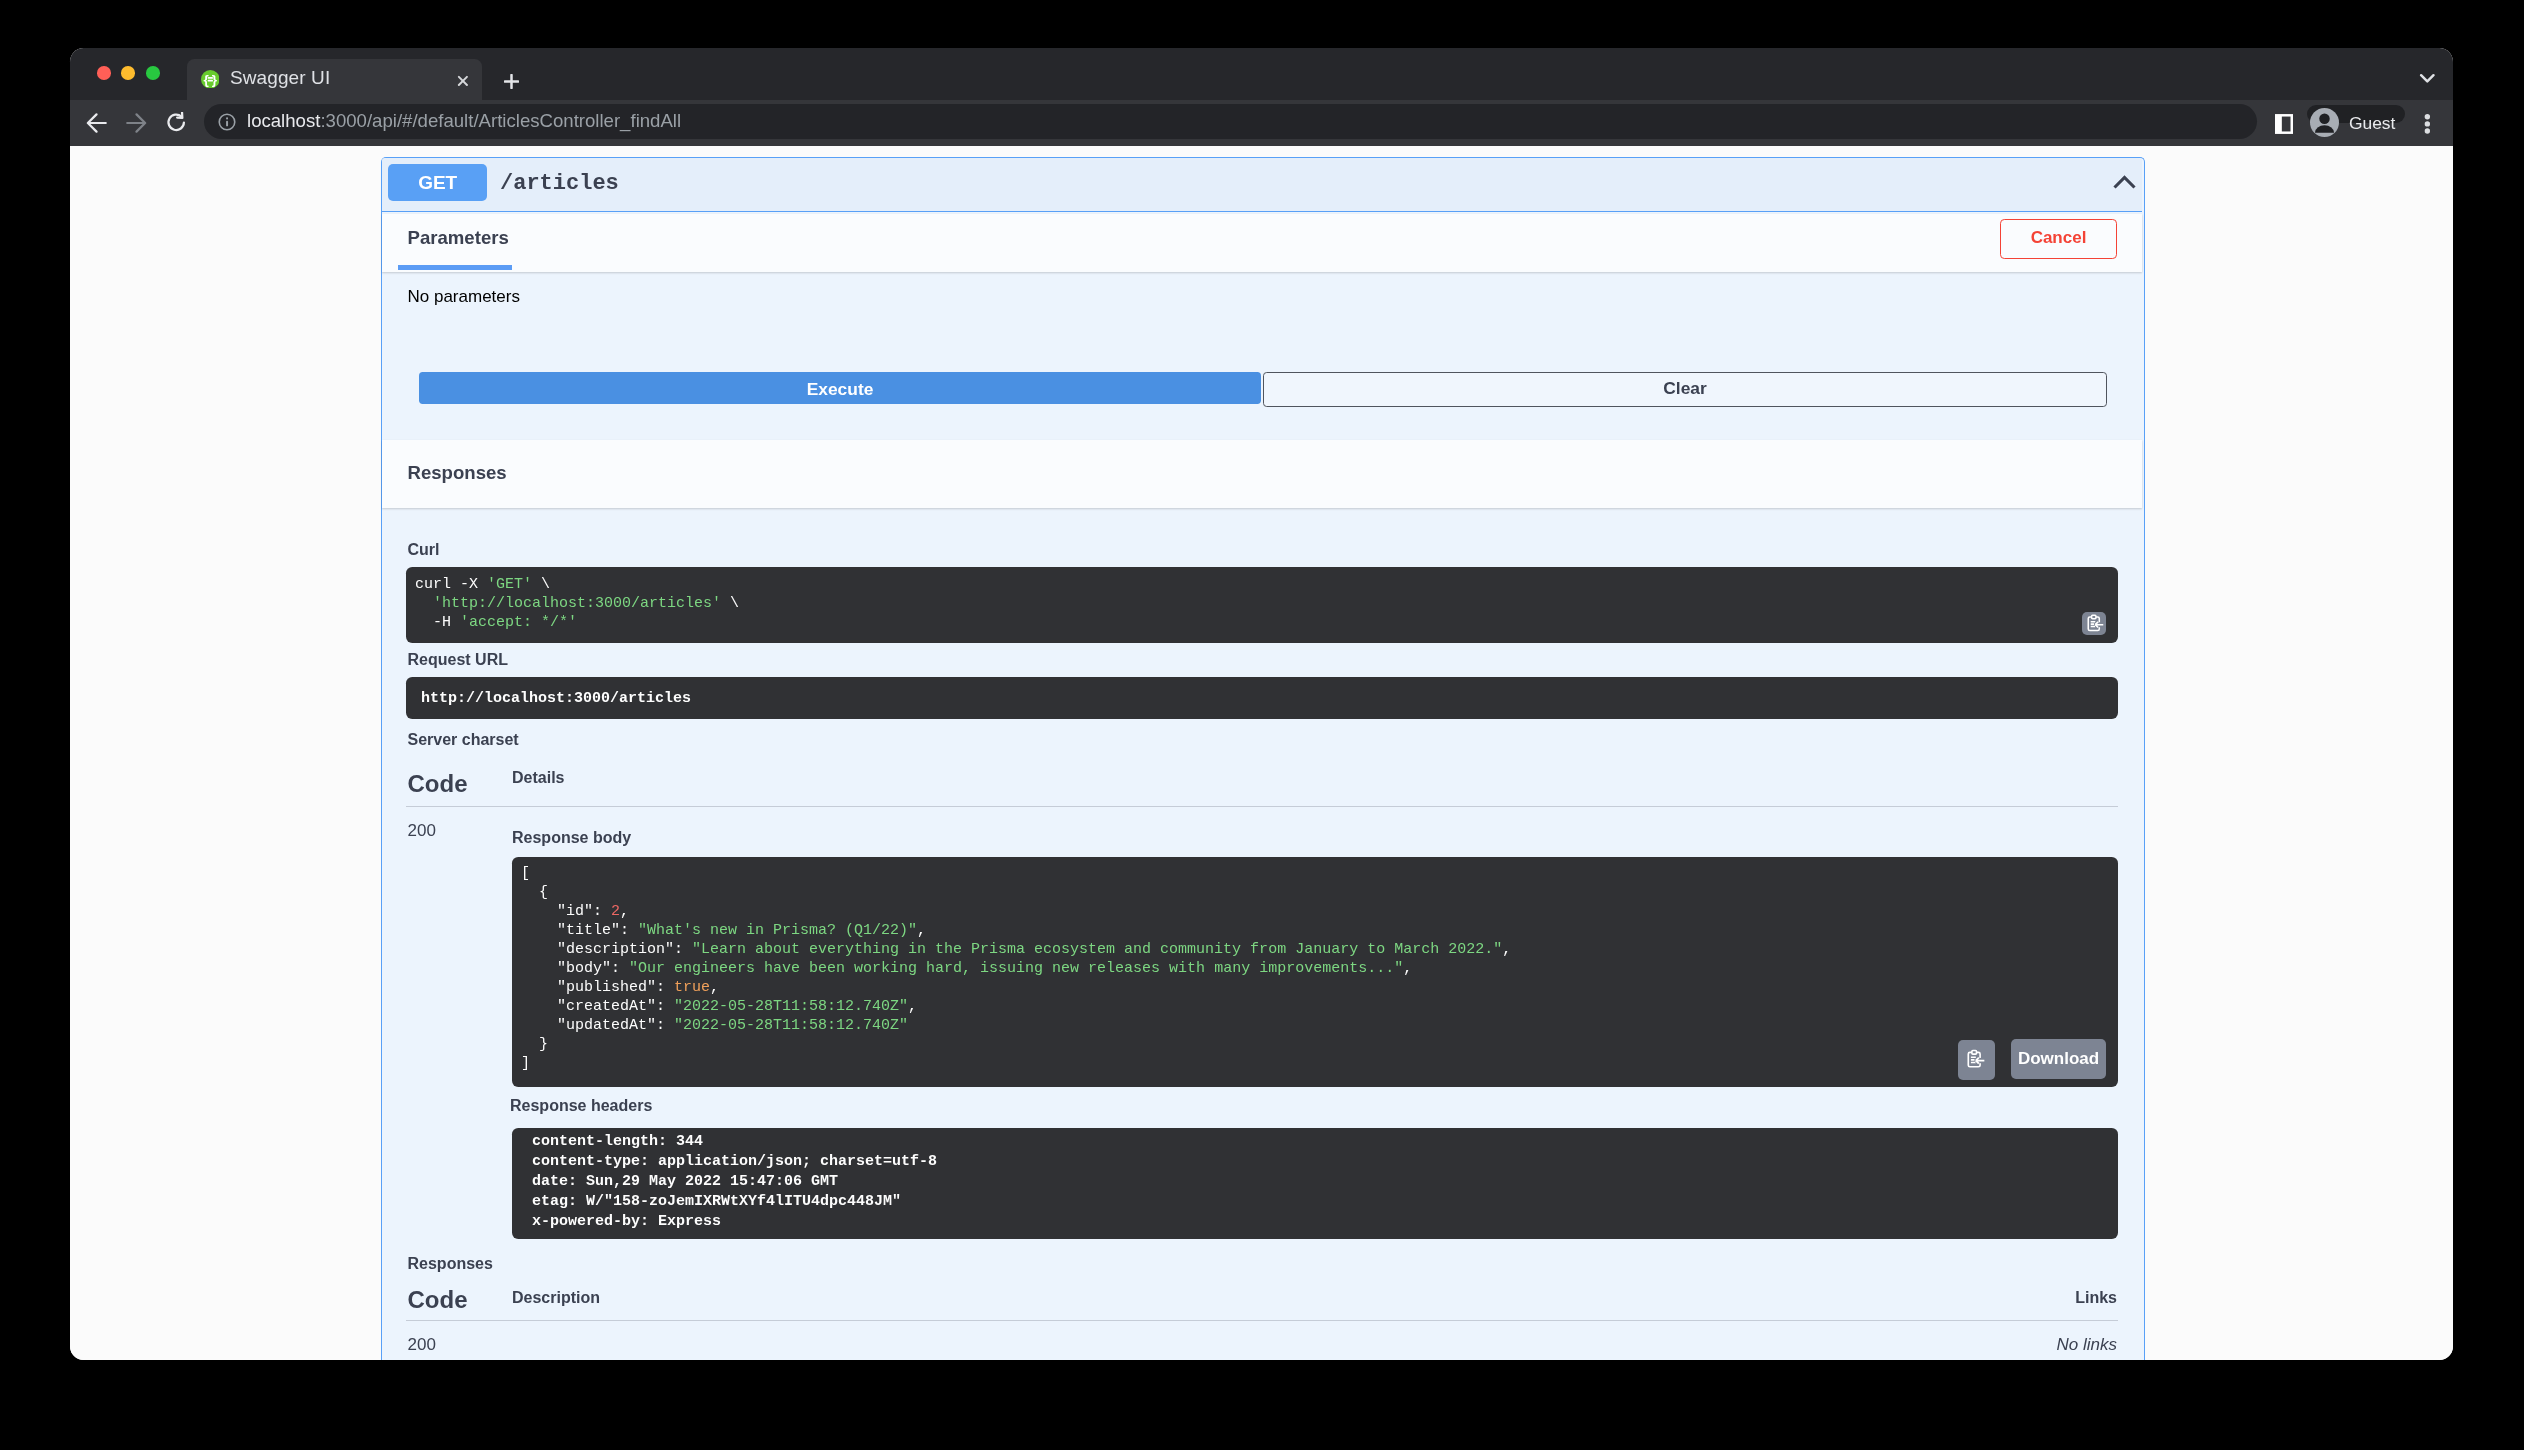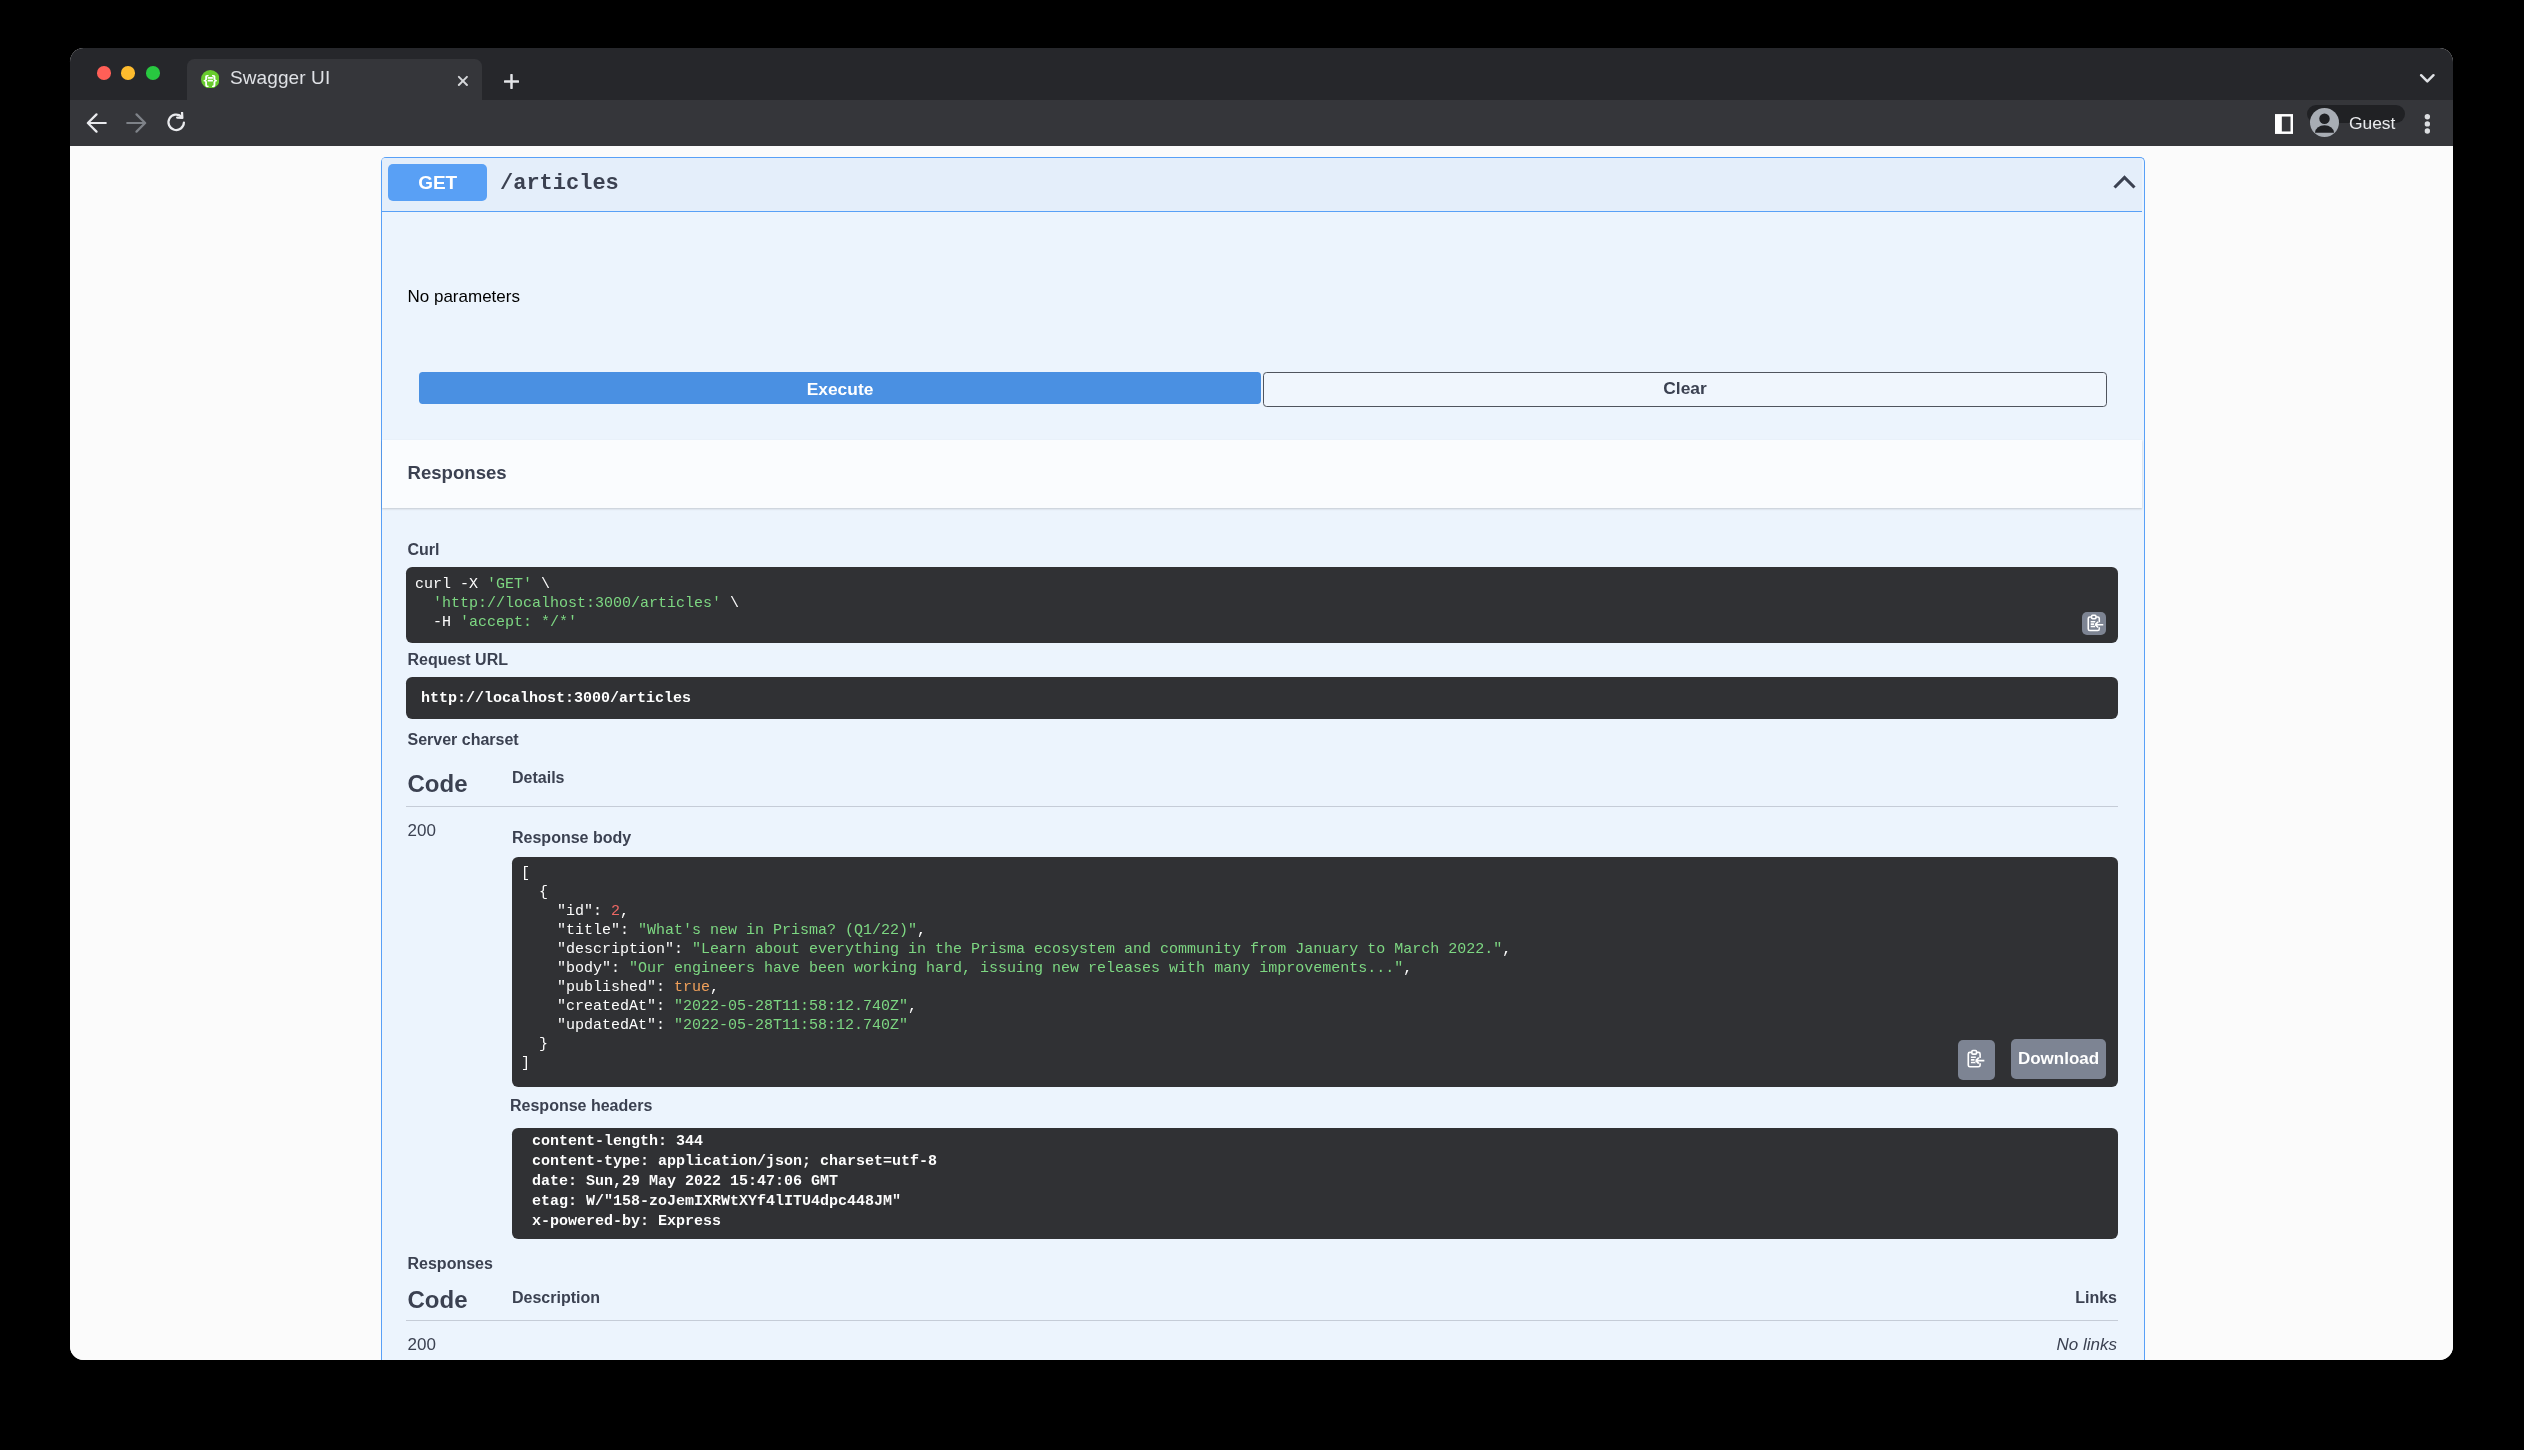--- a/index.html
+++ b/index.html
@@ -95,20 +95,28 @@
     <svg class="abs" style="left:16px; top:13px;" width="21" height="20" viewBox="0 0 34 32">
       <path d="M17 2 L3 16 L17 30 M4 16 L32 16" stroke="#e9eaed" stroke-width="3.6" fill="none" stroke-linecap="round" stroke-linejoin="round"></path>
     </svg>
     <svg class="abs" style="left:56px; top:13px;" width="21" height="20" viewBox="0 0 34 32">
       <path d="M17 2 L31 16 L17 30 M2 16 L30 16" stroke="#7e8288" stroke-width="3.6" fill="none" stroke-linecap="round" stroke-linejoin="round"></path>
     </svg>
     <svg class="abs" style="left:96px; top:12.4px;" width="21" height="21" viewBox="0 0 34 34">
       <path d="M29 17 A12.5 12.5 0 1 1 25 7.5" stroke="#e9eaed" stroke-width="3.6" fill="none" stroke-linecap="round"></path>
       <path d="M26 1 L26.5 9.5 L18 9" stroke="#e9eaed" stroke-width="3.6" fill="none" stroke-linecap="round" stroke-linejoin="round"></path>
     </svg>
+    <div id="urlpill">
+      <svg class="abs" style="left:13.7px; top:8.7px;" width="18" height="18" viewBox="0 0 29 29">
+        <circle cx="14.5" cy="14.5" r="12.5" stroke="#9aa0a6" stroke-width="2.6" fill="none"></circle>
+        <rect x="13" y="12.5" width="3.2" height="9" rx="1.4" fill="#9aa0a6"></rect>
+        <rect x="13" y="7" width="3.2" height="3.4" rx="1.4" fill="#9aa0a6"></rect>
+      </svg>
+      <div id="urltext"><b>localhost</b>:3000/api/#/default/ArticlesController_findAll</div>
+    </div>
     <svg class="abs" style="left:2205px; top:13.7px;" width="18" height="20" viewBox="0 0 29 32">
       <rect x="2" y="2" width="25" height="28" stroke="#fff" stroke-width="4" fill="none"></rect>
       <rect x="2" y="2" width="9" height="28" fill="#fff"></rect>
     </svg>
     <div id="guest">
       <svg class="abs" style="left:3.1px; top:3.1px;" width="29" height="29" viewBox="0 0 47 47">
         <circle cx="23.5" cy="23.5" r="23.5" fill="#a8adb4"></circle>
         <circle cx="23.5" cy="17.5" r="8.5" fill="#202124"></circle>
         <path d="M8 40 a15.5 12 0 0 1 31 0 z" fill="#202124"></path>
       </svg>
@@ -122,20 +130,25 @@
   </div>
 
   <div id="content">
     <div id="panel">
       <div id="summary"></div>
       <div id="getbadge">GET</div>
       <div id="path">/articles</div>
       <svg class="abs" style="left:1730px; top:17px;" width="25" height="15" viewBox="0 0 40 24">
         <path d="M4 20 L20 4 L36 20" stroke="#3b4151" stroke-width="5" fill="none"></path>
       </svg>
+      <div class="sechead" id="sechead1">
+        <div id="paramtitle">Parameters</div>
+        <div id="tabline"></div>
+        <div id="cancelbtn">Cancel</div>
+      </div>
       <div id="noparams">No parameters</div>
       <div id="execbtn">Execute</div>
       <div id="clearbtn">Clear</div>
       <div class="sechead" id="sechead2">
         <div id="resptitle">Responses</div>
       </div>
 
       <div class="lbl" style="left:25.5px; top:383px;">Curl</div>
       <div class="dark" style="left:24px; top:409px; width:1712px; height:76px;"></div>
       <div class="code" style="left:33px; top:417px;">curl -X <span class="g">'GET'</span> \

